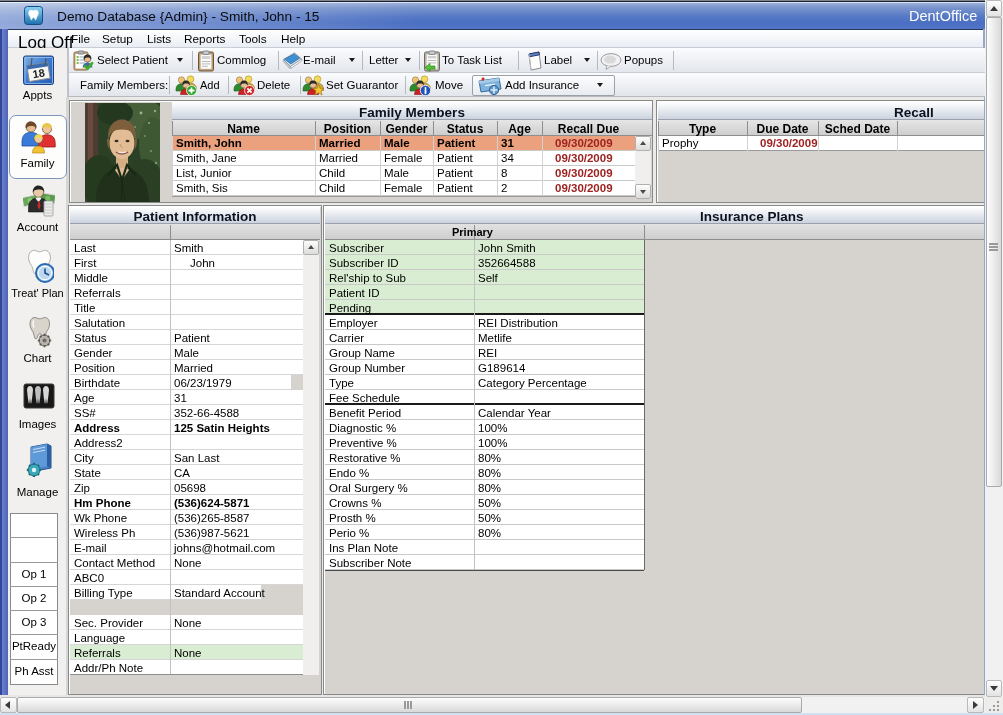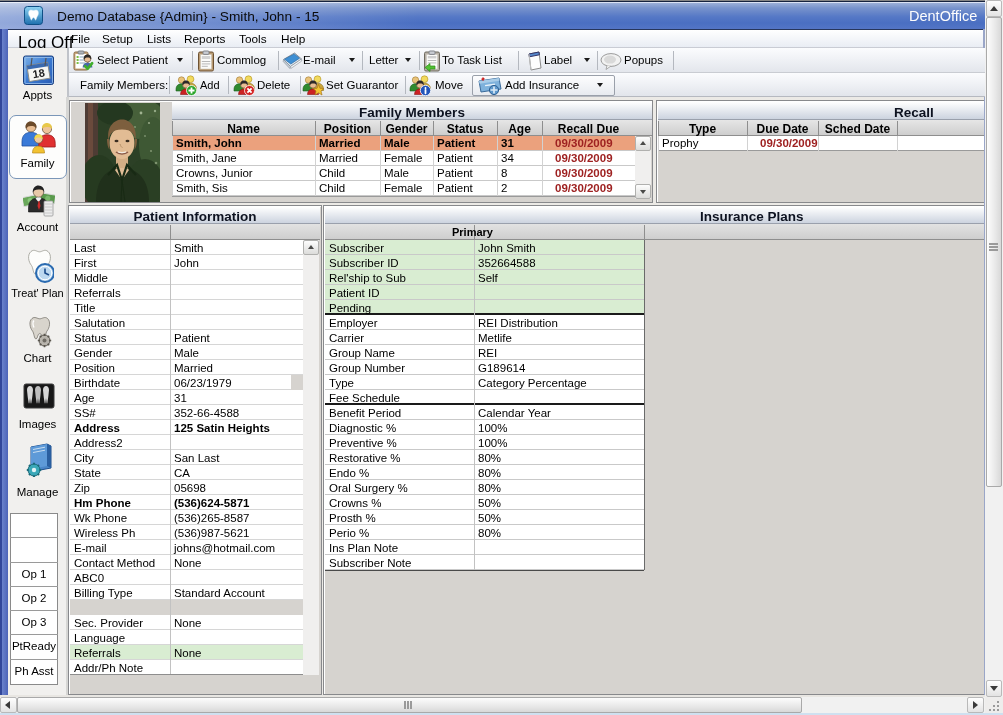--- a/index.html
+++ b/index.html
@@ -337,21 +337,21 @@
 <div class="tx" style="left:501px;top:138px;font-size:11.5px;font-weight:bold;">31</div>
 <div class="tx" style="left:555px;top:138px;font-size:11.5px;color:#9e2121;font-weight:bold;">09/30/2009</div>
 <div class="a" style="left:172px;top:151px;width:463px;height:15px;background:#fff;border-bottom:1px solid #c9c9c9"></div>
 <div class="tx" style="left:176px;top:153px;font-size:11.5px;">Smith, Jane</div>
 <div class="tx" style="left:319px;top:153px;font-size:11.5px;">Married</div>
 <div class="tx" style="left:384px;top:153px;font-size:11.5px;">Female</div>
 <div class="tx" style="left:437px;top:153px;font-size:11.5px;">Patient</div>
 <div class="tx" style="left:501px;top:153px;font-size:11.5px;">34</div>
 <div class="tx" style="left:555px;top:153px;font-size:11.5px;color:#9e2121;font-weight:bold;">09/30/2009</div>
 <div class="a" style="left:172px;top:166px;width:463px;height:15px;background:#fff;border-bottom:1px solid #c9c9c9"></div>
-<div class="tx" style="left:176px;top:168px;font-size:11.5px;">Crowns, Junior</div>
+<div class="tx" style="left:176px;top:168px;font-size:11.5px;">List, Junior</div>
 <div class="tx" style="left:319px;top:168px;font-size:11.5px;">Child</div>
 <div class="tx" style="left:384px;top:168px;font-size:11.5px;">Male</div>
 <div class="tx" style="left:437px;top:168px;font-size:11.5px;">Patient</div>
 <div class="tx" style="left:501px;top:168px;font-size:11.5px;">8</div>
 <div class="tx" style="left:555px;top:168px;font-size:11.5px;color:#9e2121;font-weight:bold;">09/30/2009</div>
 <div class="a" style="left:172px;top:181px;width:463px;height:15px;background:#fff;border-bottom:1px solid #c9c9c9"></div>
 <div class="tx" style="left:176px;top:183px;font-size:11.5px;">Smith, Sis</div>
 <div class="tx" style="left:319px;top:183px;font-size:11.5px;">Child</div>
 <div class="tx" style="left:384px;top:183px;font-size:11.5px;">Female</div>
 <div class="tx" style="left:437px;top:183px;font-size:11.5px;">Patient</div>
@@ -392,21 +392,21 @@
 <div class="a" style="left:70px;top:207px;width:250px;height:17px;background:linear-gradient(180deg,#ffffff,#ccd3df);border-bottom:1px solid #9aa0ac"></div>
 <div class="tx b" style="left:70px;top:210px;width:250px;text-align:center;font-size:13.5px;color:#0d1220">Patient Information</div>
 <div class="a" style="left:70px;top:224px;width:250px;height:16px;background:linear-gradient(180deg,#e2e2e2,#cecece);border-bottom:1px solid #8e8e8e"></div>
 <div class="a" style="left:170px;top:225px;width:1px;height:14px;background:#8e8e8e"></div>
 <div class="gr" style="left:70px;top:240px;width:233px;background:#fff">
       <span class="lab" style="">Last</span>
       <span class="val" style="left:104px;">Smith</span>
     </div>
 <div class="gr" style="left:70px;top:255px;width:233px;background:#fff">
       <span class="lab" style="">First</span>
-      <span class="val" style="left:104px;">John</span>
+      <span class="val" style="left:120px;">John</span>
     </div>
 <div class="gr" style="left:70px;top:270px;width:233px;background:#fff">
       <span class="lab" style="">Middle</span>
       <span class="val" style="left:104px;"></span>
     </div>
 <div class="gr" style="left:70px;top:285px;width:233px;background:#fff">
       <span class="lab" style="">Referrals</span>
       <span class="val" style="left:104px;"></span>
     </div>
 <div class="gr" style="left:70px;top:300px;width:233px;background:#fff">
@@ -478,21 +478,21 @@
       <span class="val" style="left:104px;">johns@hotmail.com</span>
     </div>
 <div class="gr" style="left:70px;top:555px;width:233px;background:#fff">
       <span class="lab" style="">Contact Method</span>
       <span class="val" style="left:104px;">None</span>
     </div>
 <div class="gr" style="left:70px;top:570px;width:233px;background:#fff">
       <span class="lab" style="">ABC0</span>
       <span class="val" style="left:104px;"></span>
     </div>
-<div class="gr" style="left:70px;top:585px;width:233px;background:#fff">
+<div class="gr" style="left:70px;top:585px;width:191px;background:#fff">
       <span class="lab" style="">Billing Type</span>
       <span class="val" style="left:104px;">Standard Account</span>
     </div>
 <div class="gr" style="left:70px;top:615px;width:233px;background:#fff">
       <span class="lab" style="">Sec. Provider</span>
       <span class="val" style="left:104px;">None</span>
     </div>
 <div class="gr" style="left:70px;top:630px;width:233px;background:#fff">
       <span class="lab" style="">Language</span>
       <span class="val" style="left:104px;"></span>

